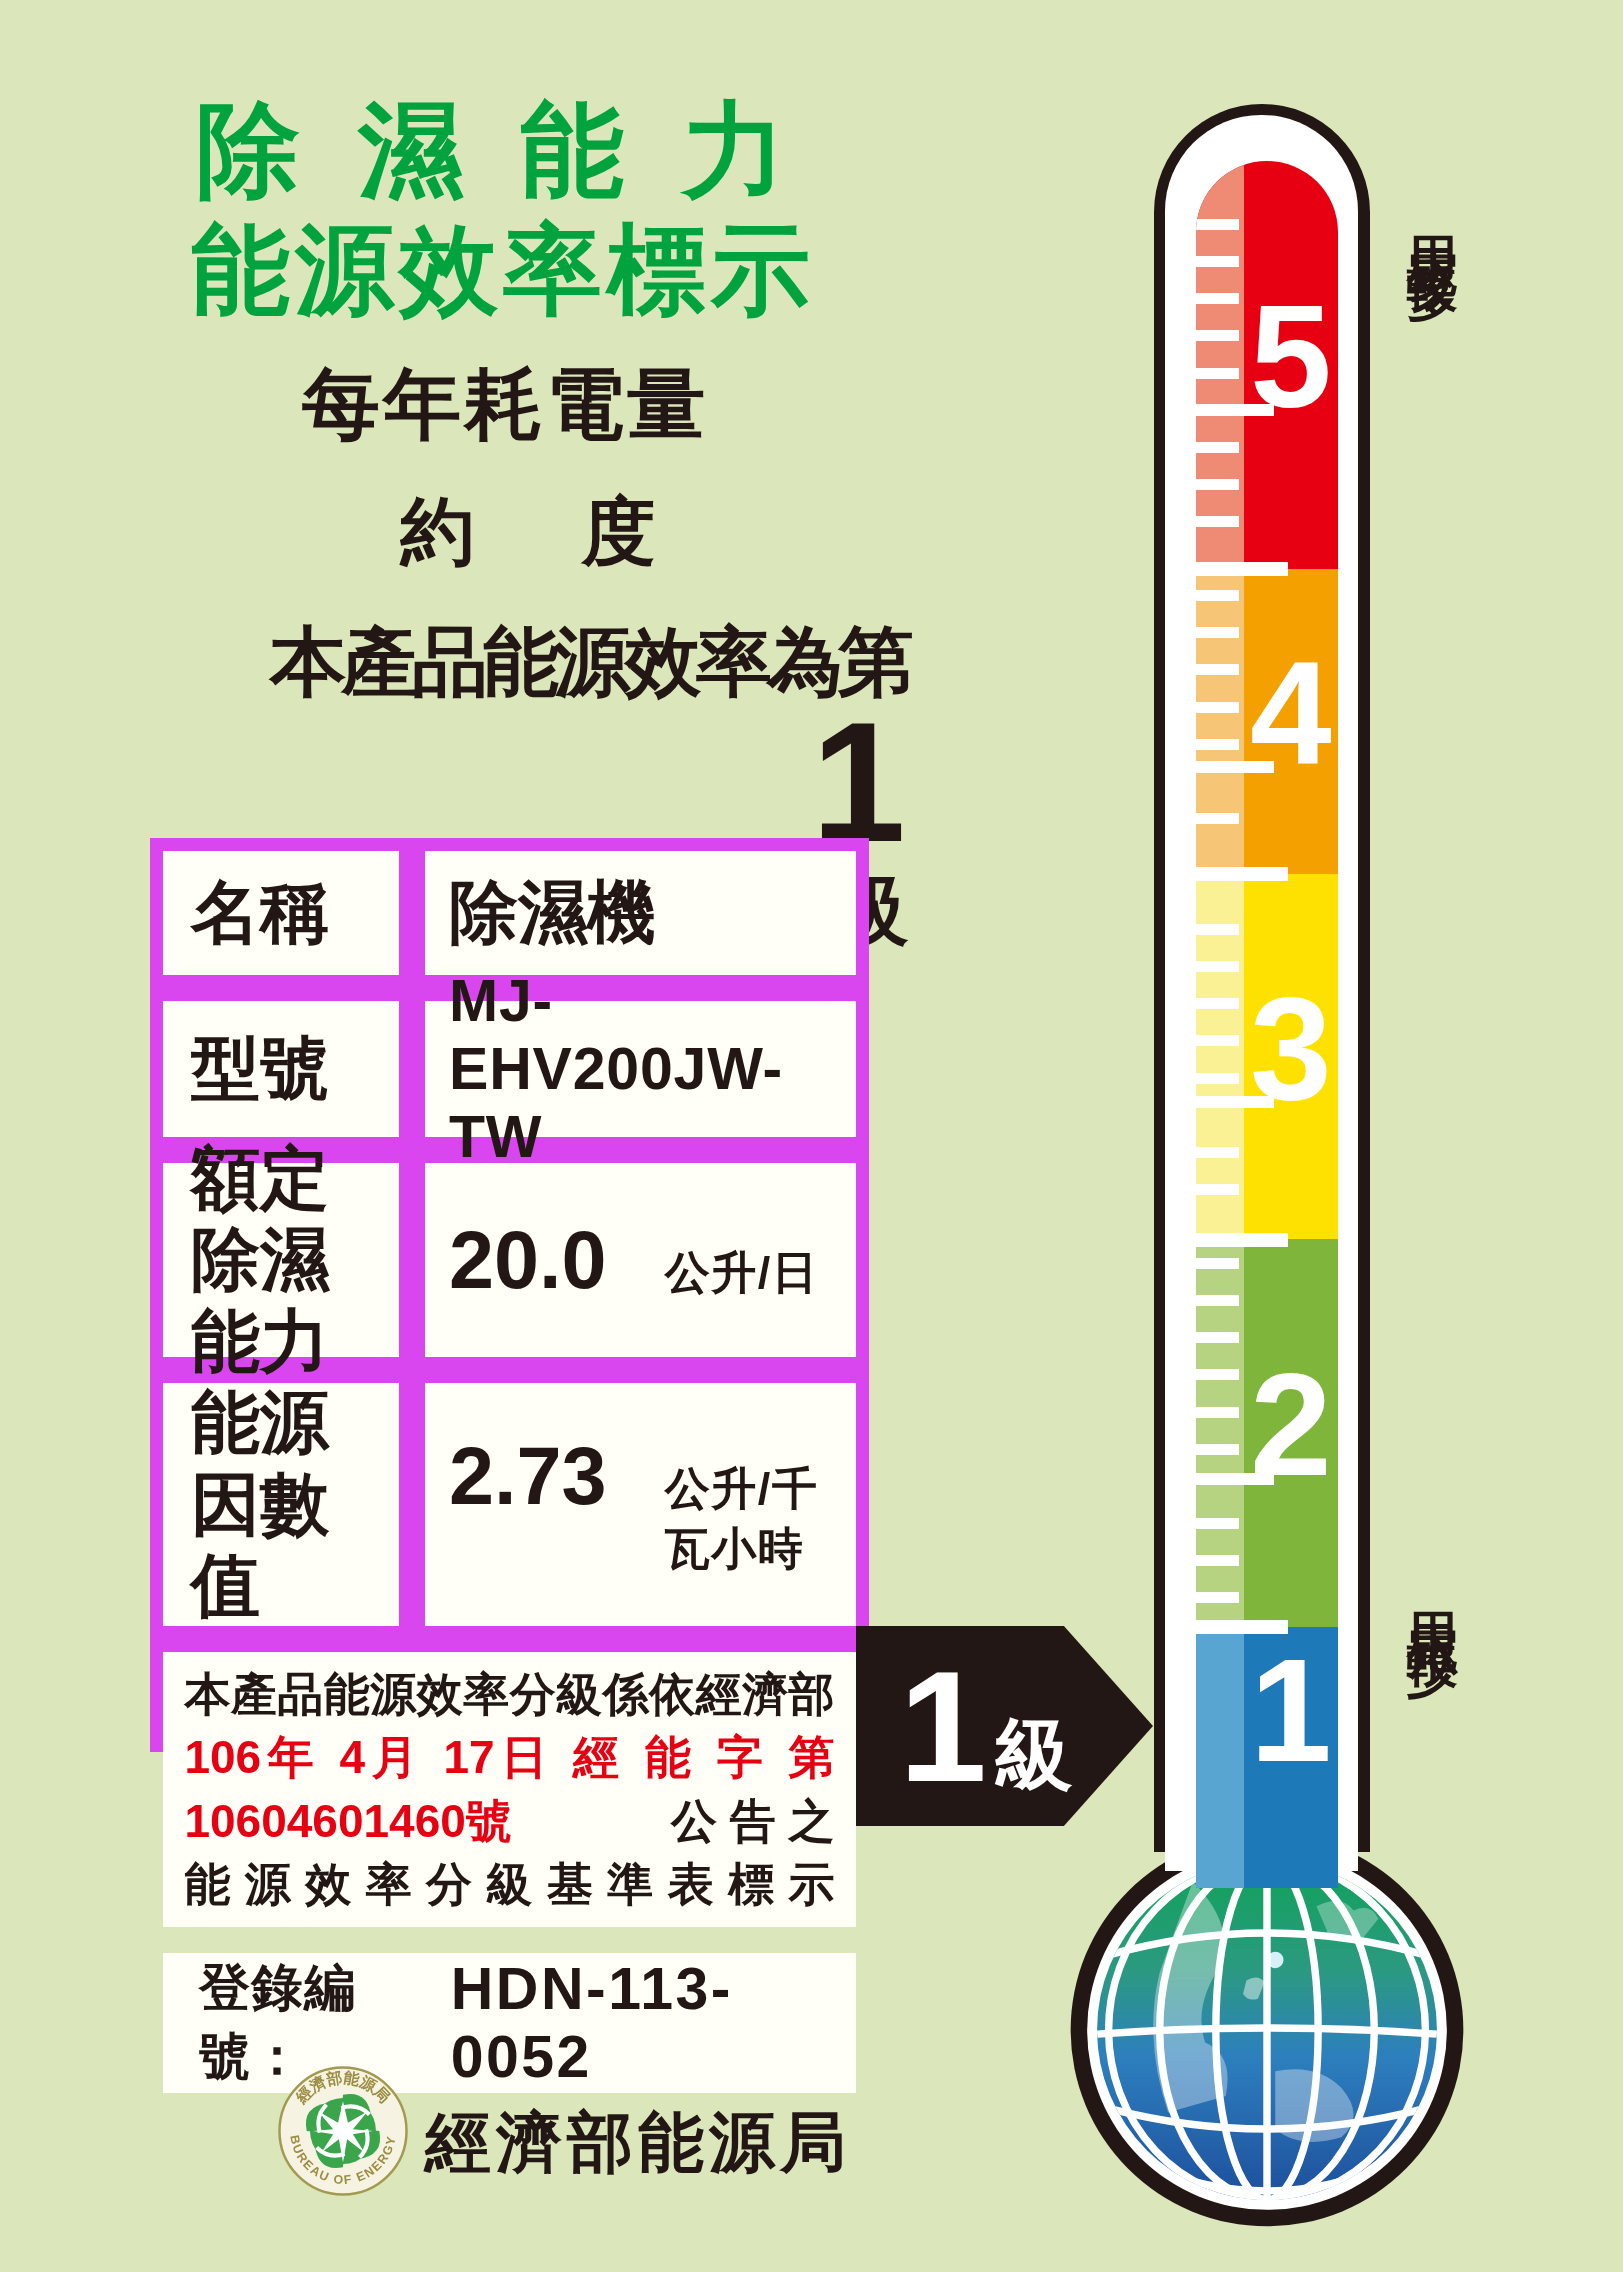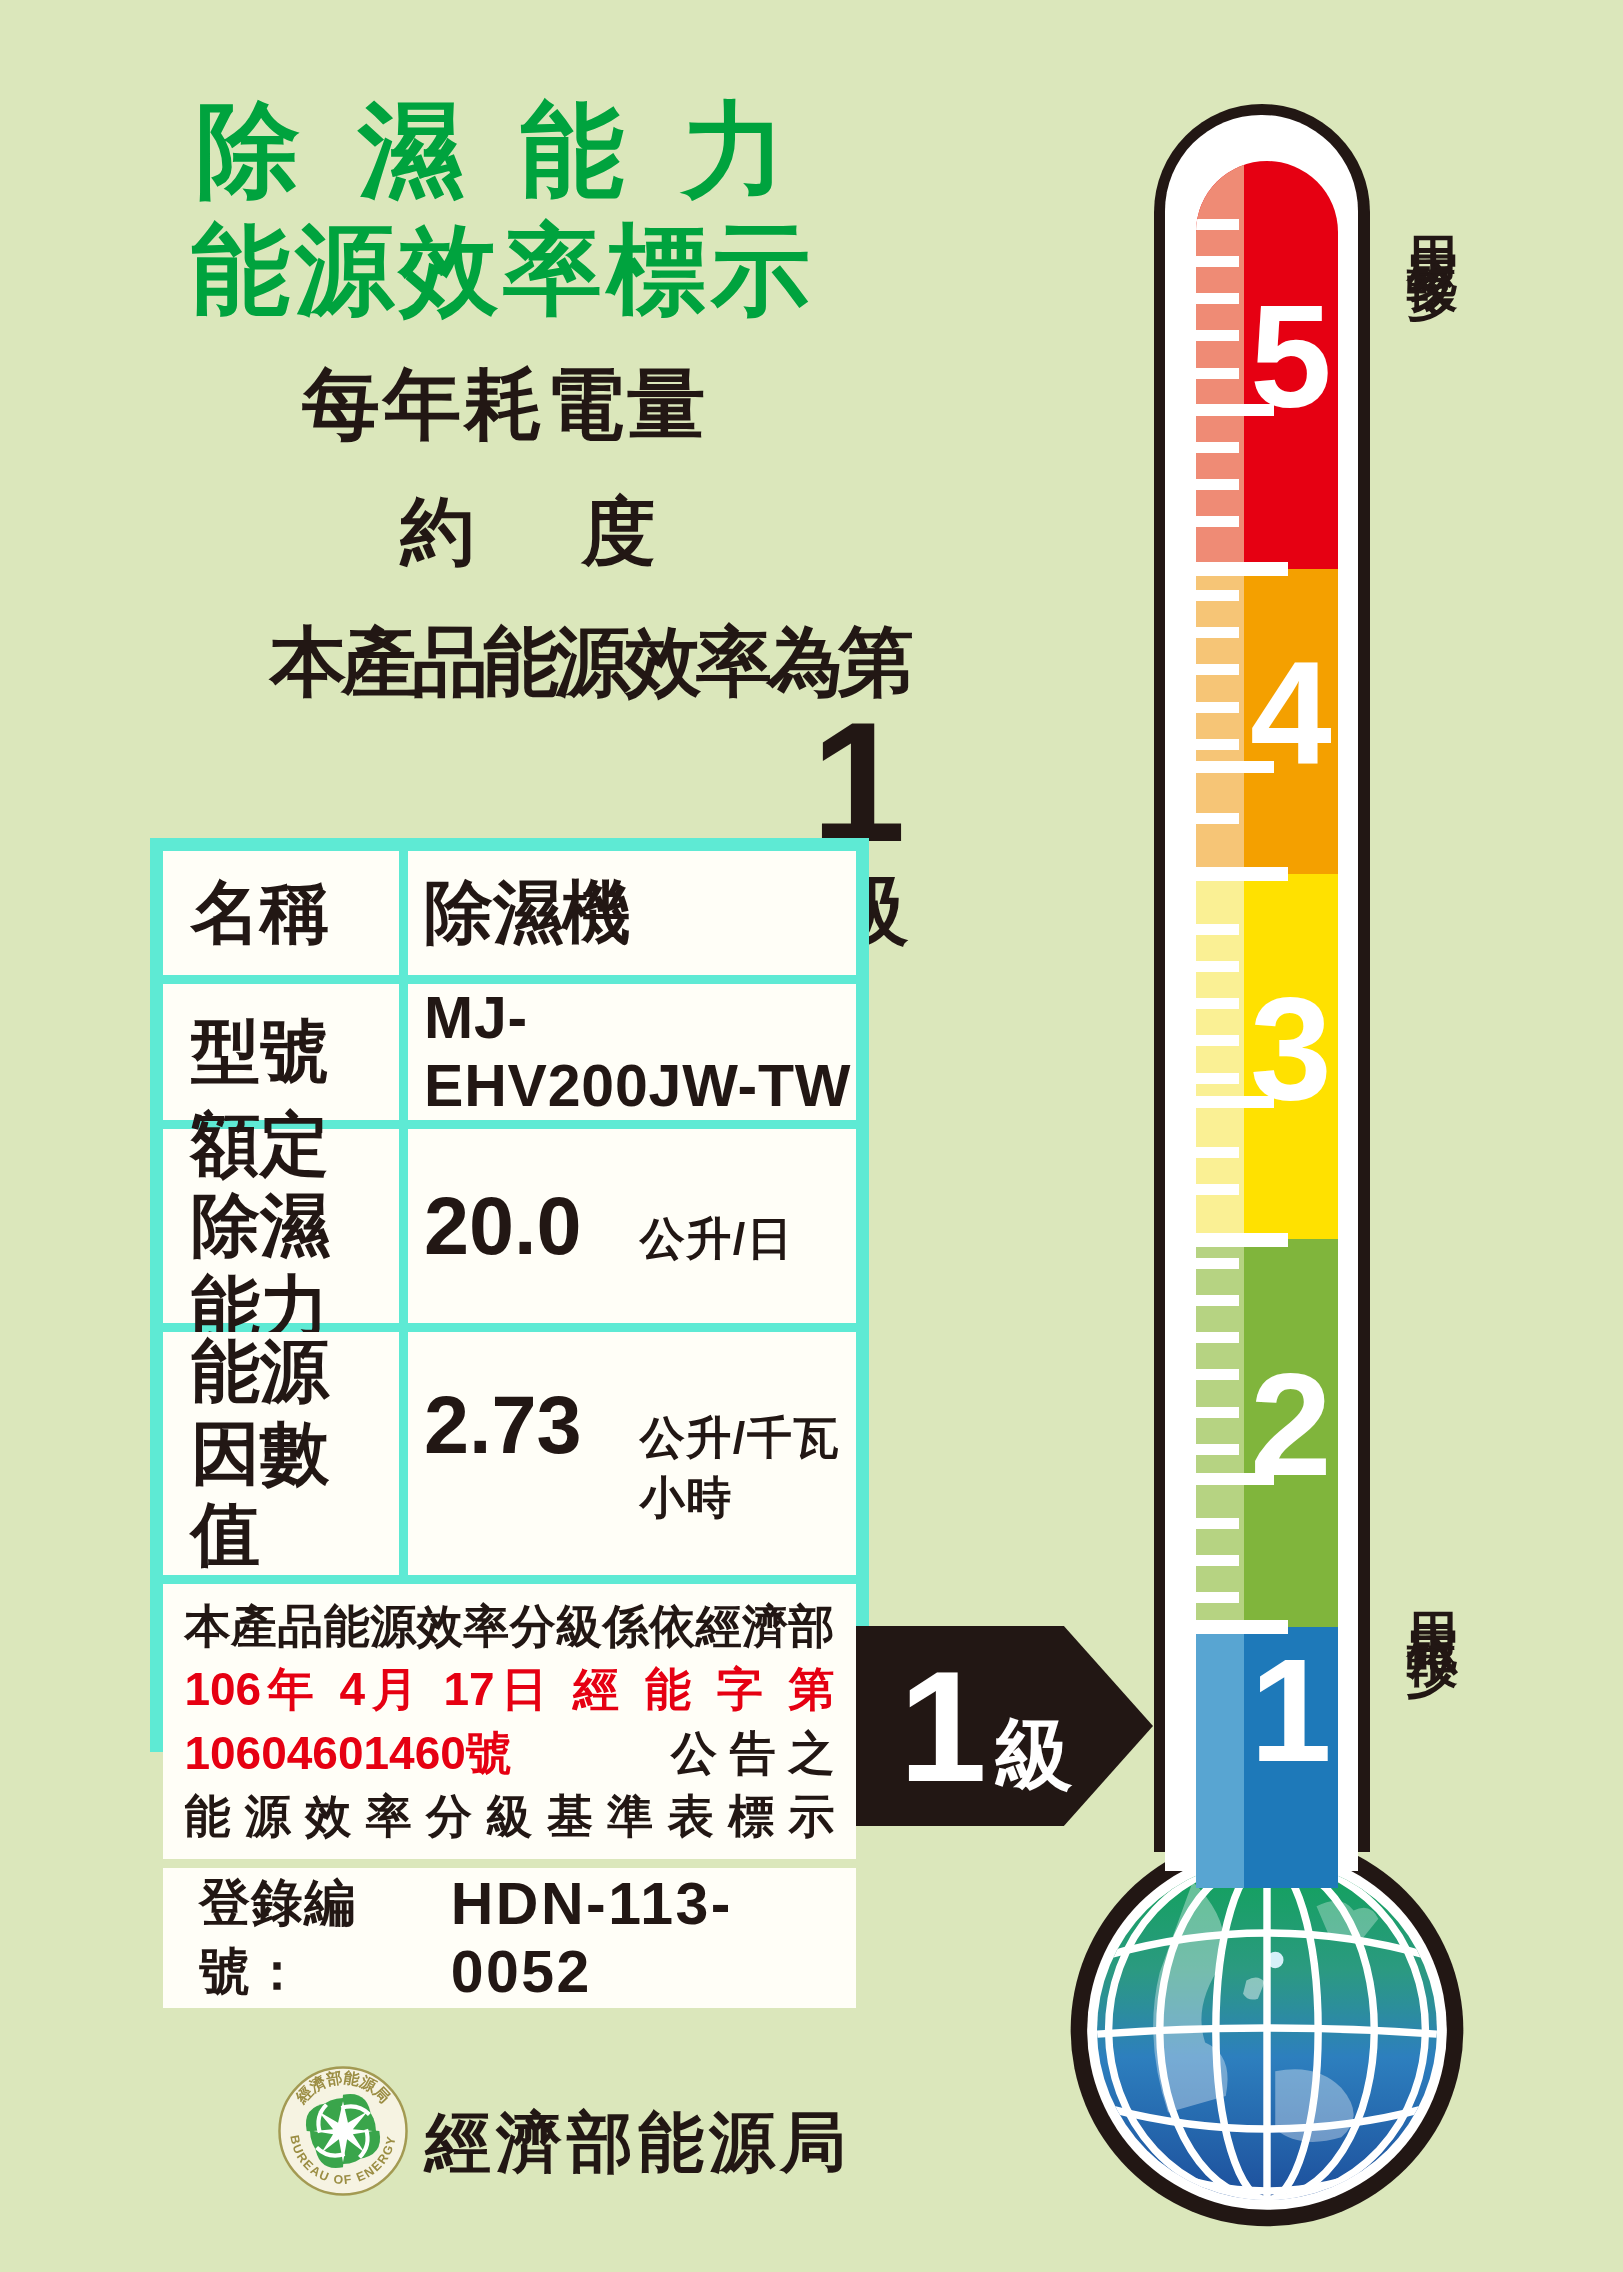--- a/index.html
+++ b/index.html
@@ -15,25 +15,25 @@
   .consume{left:157px;top:483px;width:742px;display:flex;align-items:flex-end;justify-content:center;}
   .consume .approx{font-size:74px;font-weight:700;margin:0 49px 23px 0;}
   .consume .kwh{font-size:172px;font-weight:700;line-height:1;letter-spacing:3.3px;}
   .consume .deg{font-size:74px;font-weight:700;margin:0 0 23px 58px;}
   .gradeline{left:150px;top:620px;width:759px;display:flex;align-items:flex-end;justify-content:flex-start;flex-direction:column;}
   .gradeline .pre{font-size:76px;font-weight:700;letter-spacing:-5px;line-height:1.1;}
   .gradeline .g1{font-size:170px;font-weight:700;line-height:.92;margin:0 3.3px;}
   .gradeline .gs{font-size:76px;font-weight:700;margin-bottom:3.3px;}
 
   
-  .etable{left:150px;top:838px;width:719px;height:914px;background:#5eead4;box-sizing:border-box;padding:13px;display:grid;grid-template-columns:236px 1fr;grid-template-rows:124px 136px 194px 243px 275px 140px;gap:9px;}
+  .etable{left:150px;top:838px;width:719px;height:914px;background:#d946ef;box-sizing:border-box;padding:13px;display:grid;grid-template-columns:236px 1fr;grid-template-rows:124px 136px 194px 243px 275px 140px;gap:26px;}
   .cell{background:#fffef7;display:flex;flex-direction:column;justify-content:center;box-sizing:border-box;}
   .lcell{padding:0 28px;}
   .lline{display:flex;justify-content:space-between;font-size:69px;font-weight:700;color:#221714;line-height:1.18;}
-  .vcell{padding:0 0 0 16px;}
+  .vcell{padding:0 0 0 24px;}
   .vmain{font-size:69px;font-weight:700;color:#221714;}
   .vmodel{font-size:59px;font-weight:700;color:#221714;letter-spacing:0.8px;}
   .vnumrow{display:flex;align-items:baseline;}
   .vnum{font-size:81px;font-weight:700;color:#221714;}
   .vunit{font-size:45px;font-weight:700;color:#221714;margin-left:58px;letter-spacing:1.6px;}
   .span2{grid-column:1 / span 2;}
   .notice{padding:21.4px 21.4px;justify-content:center;}
   .nline{font-size:46px;font-weight:700;line-height:1.38;color:#221714;text-align:justify;text-align-last:justify;}
   .nred{color:#e60012;}
   .n3{display:flex;justify-content:space-between;}

